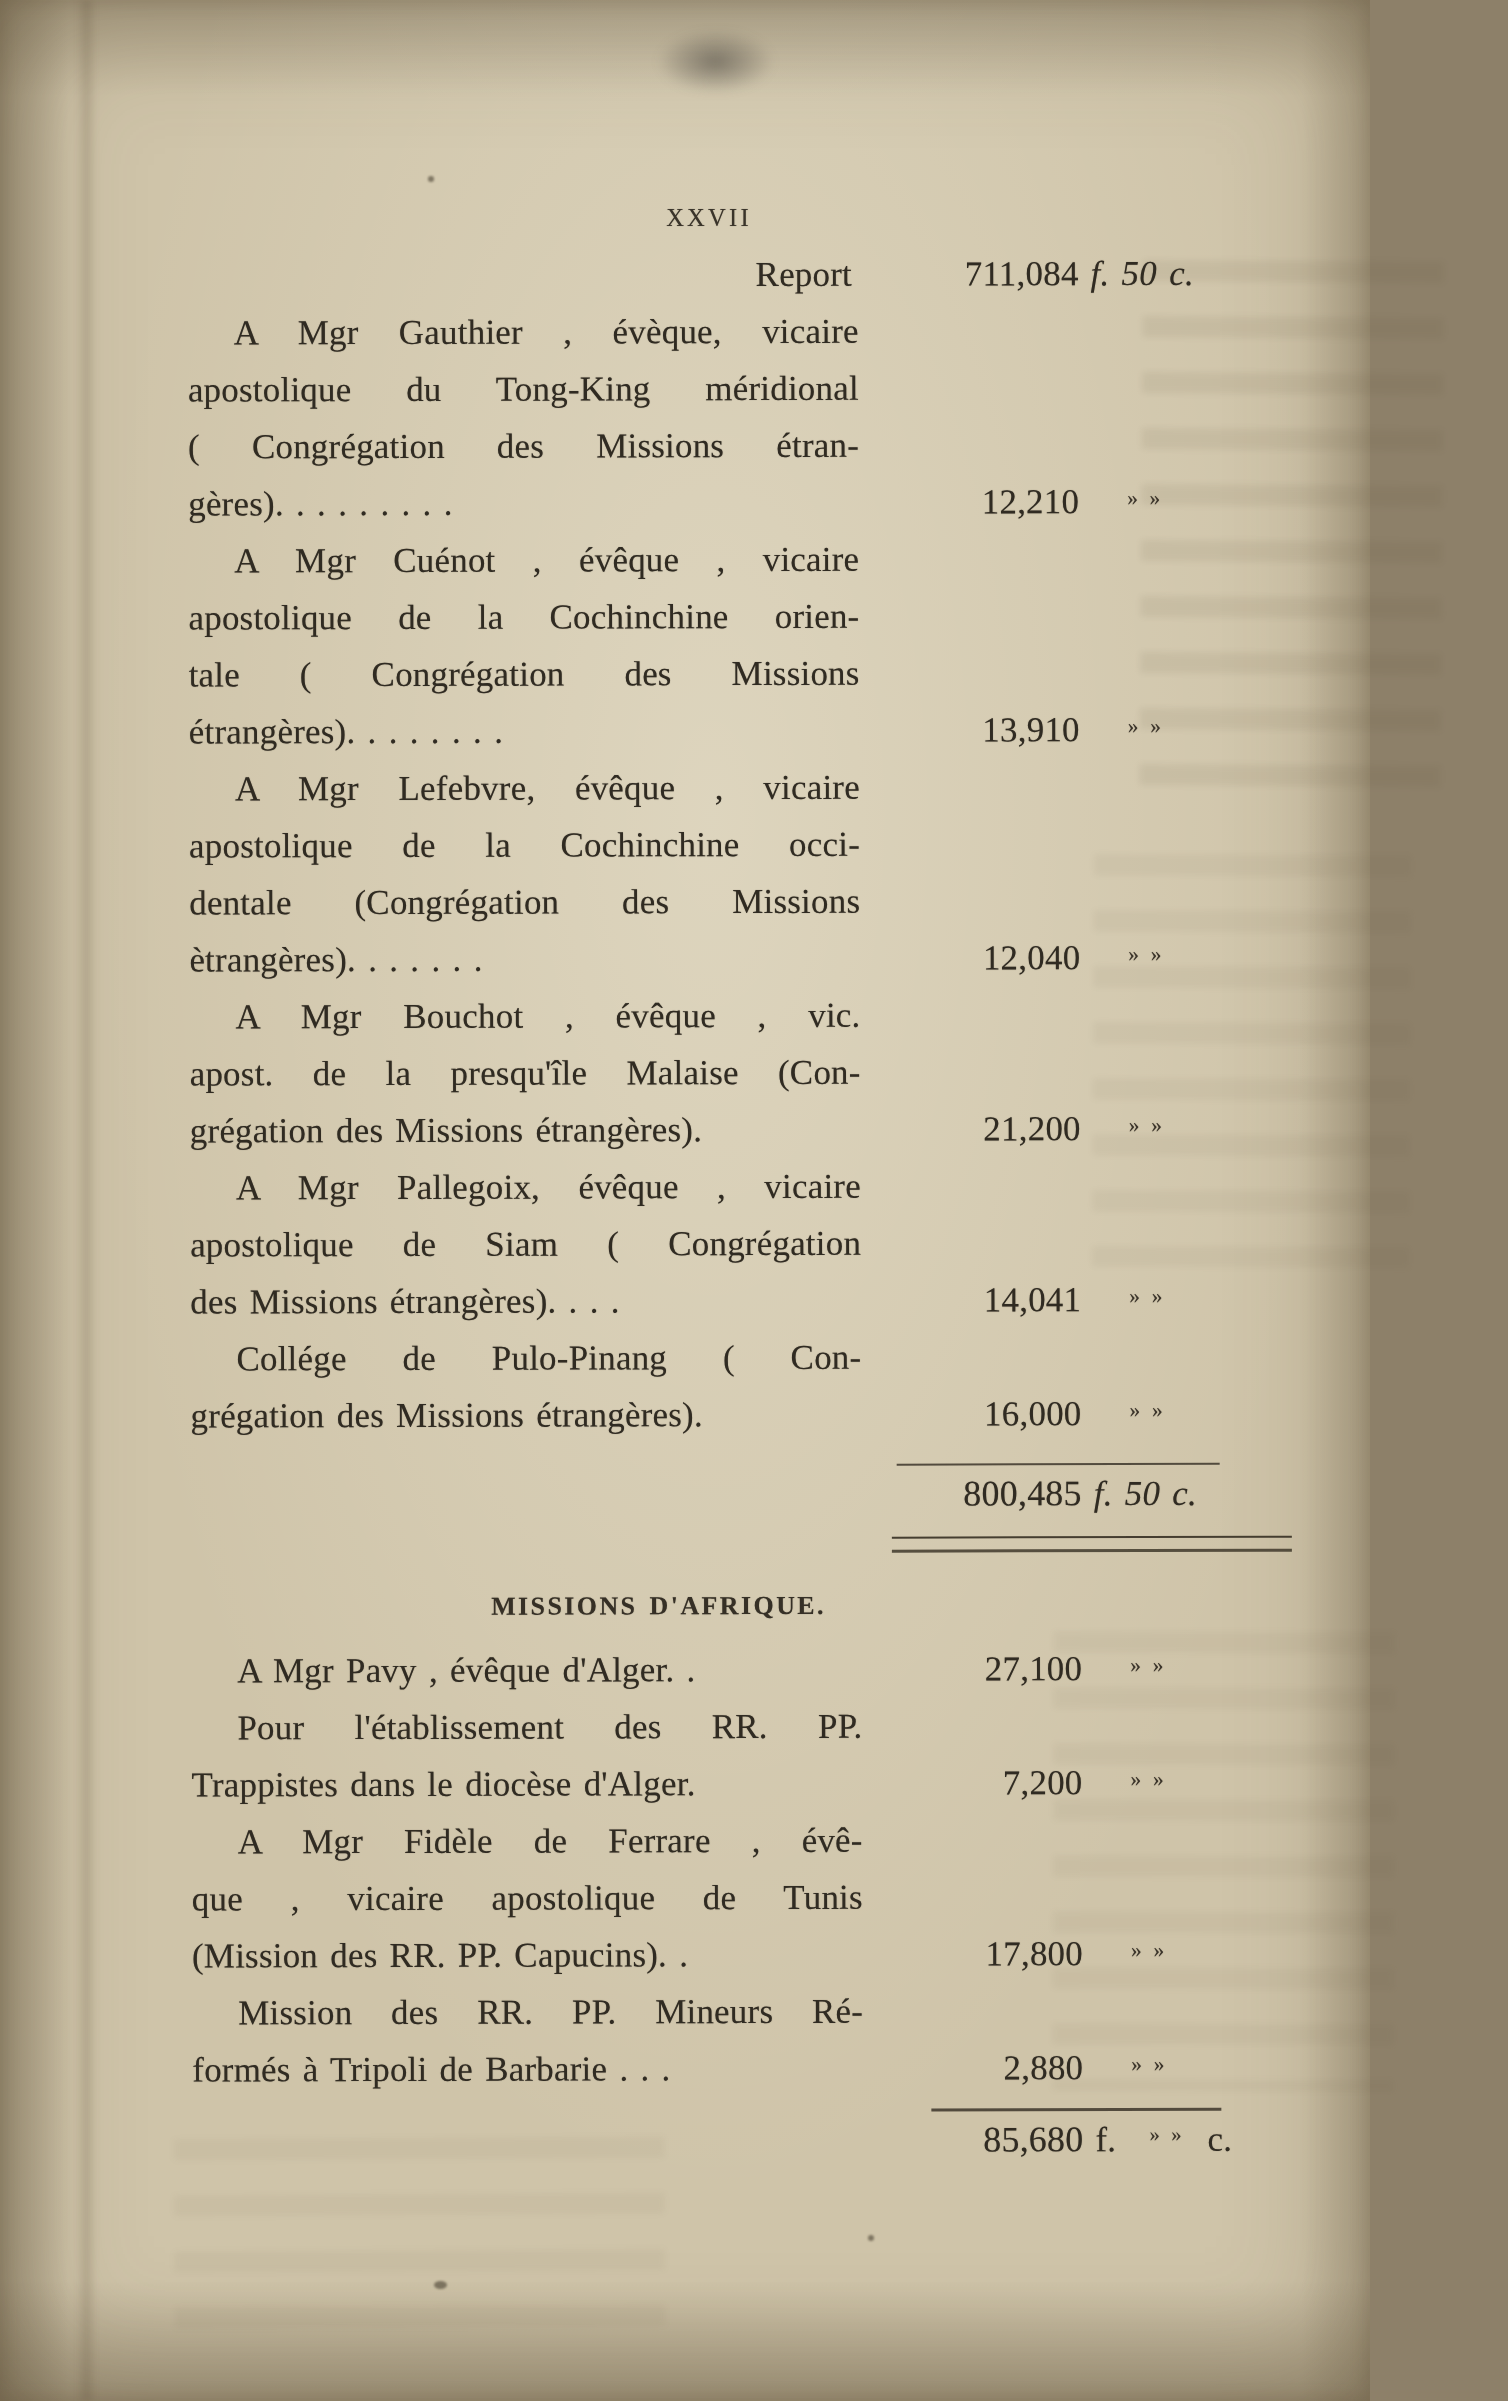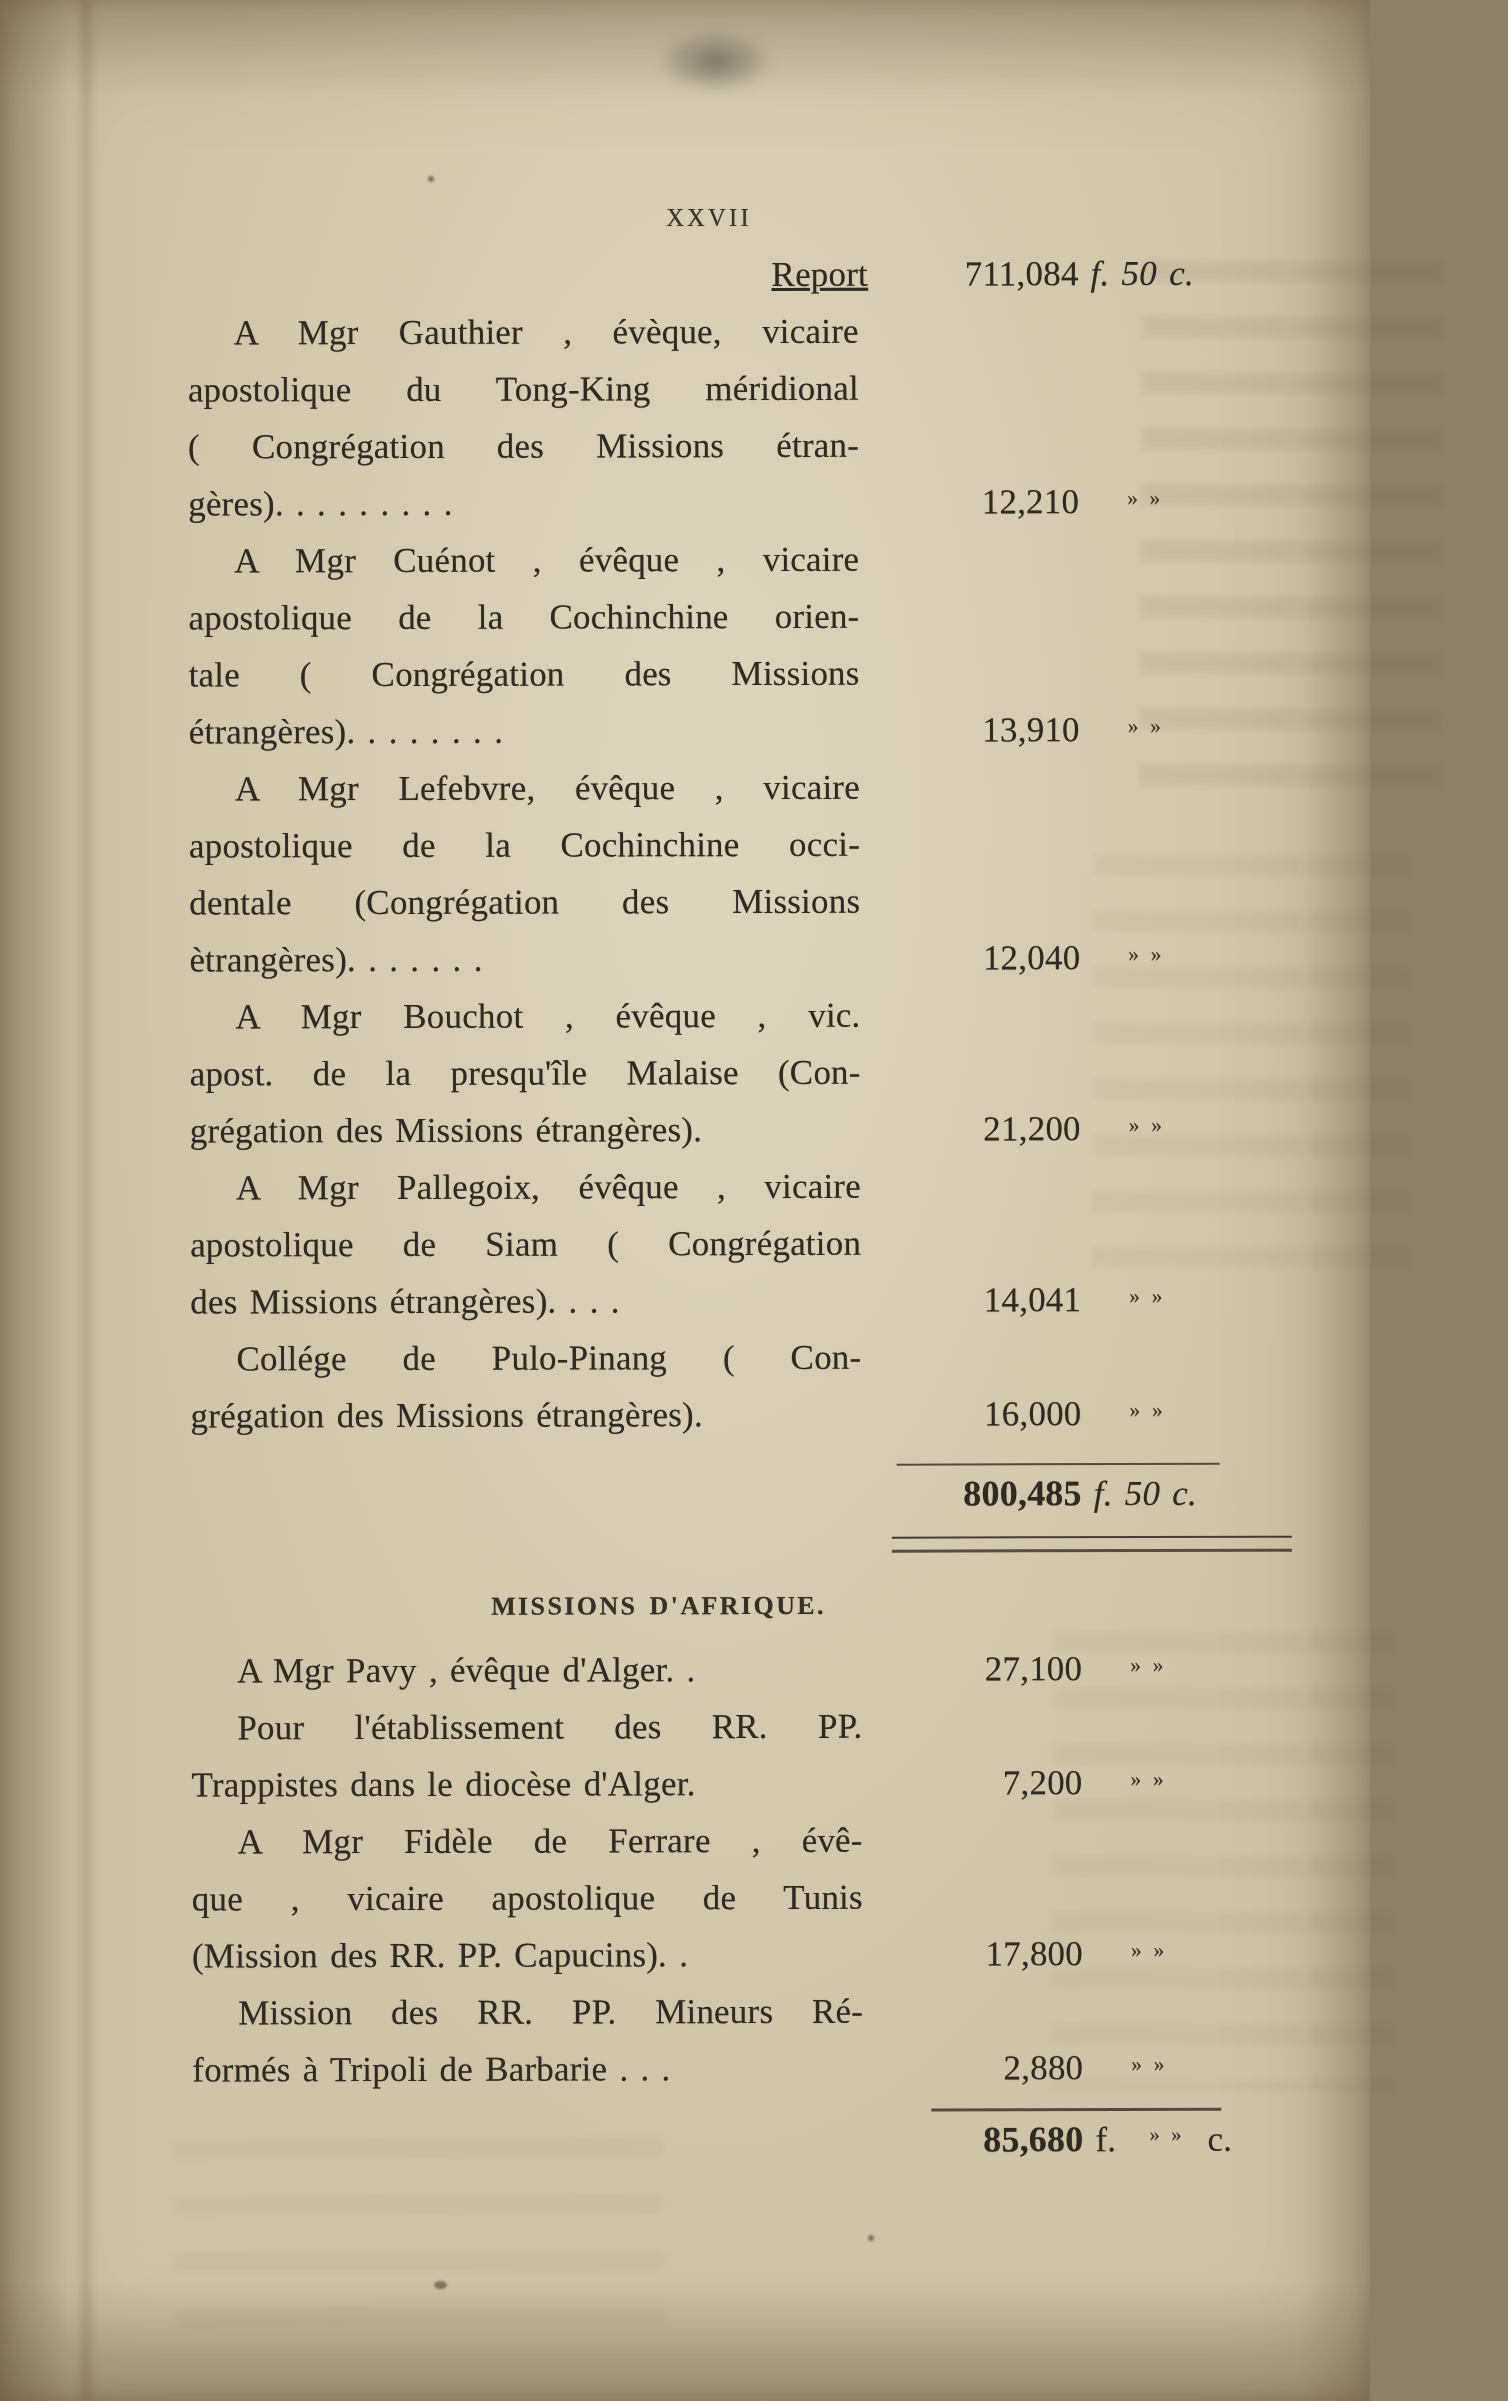--- a/index.html
+++ b/index.html
@@ -30,33 +30,33 @@
     font-size:35px;letter-spacing:0.2px;word-spacing:3.2px;
     transform:rotate(-0.15deg);
   }
   .row{position:relative;height:57px;line-height:57px;white-space:nowrap;}
   .t{width:671px;line-height:57px;}
   .t.fill{text-align:justify;text-align-last:justify;}
   .t.ind{padding-left:46px;width:625px;}
   .amt{position:absolute;left:697px;top:0;width:194px;text-align:right;line-height:57px;}
   .suffix{position:absolute;left:903px;top:0;line-height:57px;font-style:italic;}
   .mark{position:absolute;left:939px;top:-3.2px;font-size:21.4px;letter-spacing:1.6px;color:#3a3329;line-height:57px;}
-  .report-label{position:absolute;left:584px;top:0;line-height:57px;text-decoration:underline;}
+  .report-label{position:absolute;left:568px;top:0;line-height:57px;}
 
   .rule1{margin-top:20.6px;margin-left:706px;width:323px;height:2.4px;background:#3c352a;opacity:.85;}
   .double-rule{margin-top:14.3px;margin-left:701px;width:400px;height:11px;
     border-top:2.4px solid rgba(54,47,35,.9);border-bottom:3.2px solid rgba(54,47,35,.8);}
   .rule2{margin-top:12.7px;margin-left:739px;width:290px;height:2.4px;background:#3c352a;opacity:.85;}
 
   .heading{
     margin-top:28.5px;height:48px;width:935px;text-align:center;
     font-size:26px;font-weight:bold;letter-spacing:2.4px;color:#363026;line-height:48px;
   }
   .africa{margin-top:11px;}
-  .total-row .amt{font-size:36px;font-weight:bold;}
+  .total-row .amt{font-size:36px;}
   .t2-unit{position:absolute;left:903px;top:0;line-height:57px;}
   .t2-mark{position:absolute;left:957px;top:-4.8px;font-size:20.6px;letter-spacing:1.6px;line-height:57px;color:#3a3329;}
   .t2-cents{position:absolute;left:1015px;top:0;line-height:57px;}
 
   
   .ghost{position:absolute;filter:blur(3.2px);pointer-events:none;
     background:repeating-linear-gradient(180deg, rgba(95,82,58,.20) 0 20.6px, rgba(95,82,58,0) 20.6px 56px);}
   .smudge{position:absolute;left:656px;top:28.5px;width:119px;height:65px;border-radius:50%;
     background:radial-gradient(ellipse, rgba(70,66,60,.55), rgba(70,66,60,0) 70%);filter:blur(4.8px);}
   .crease{position:absolute;left:76px;top:0;width:20.6px;height:2401px;

